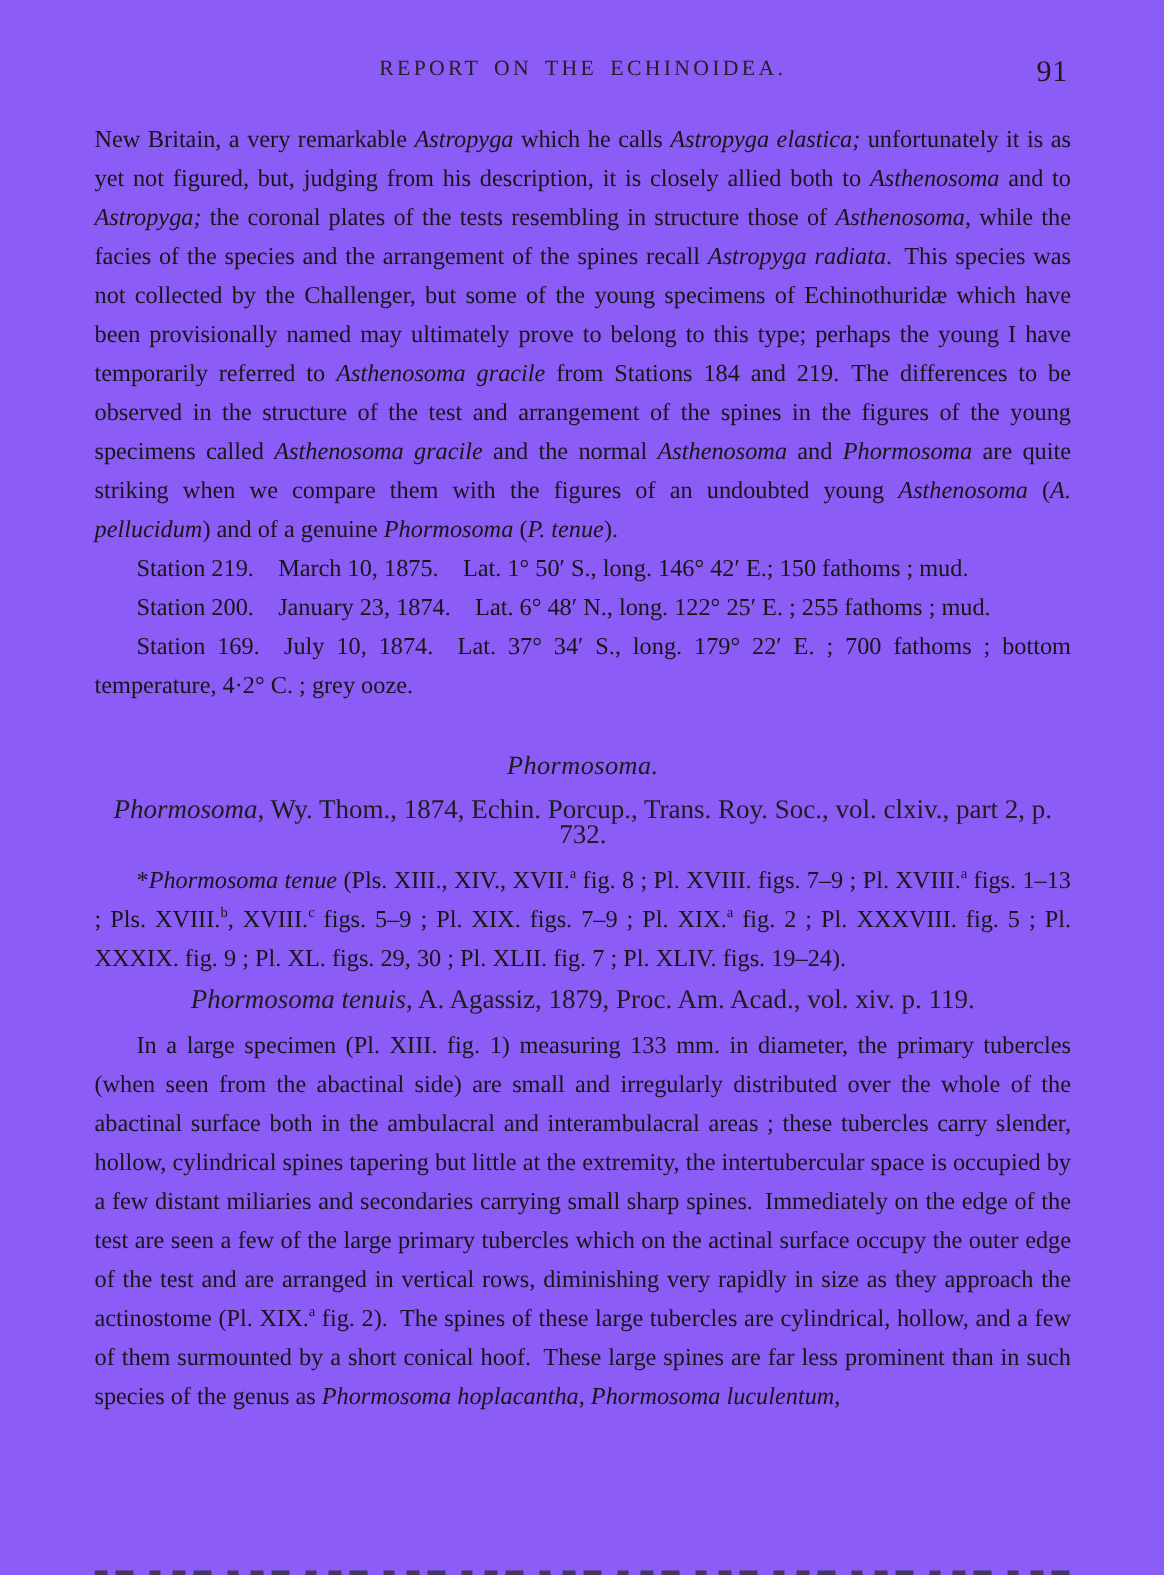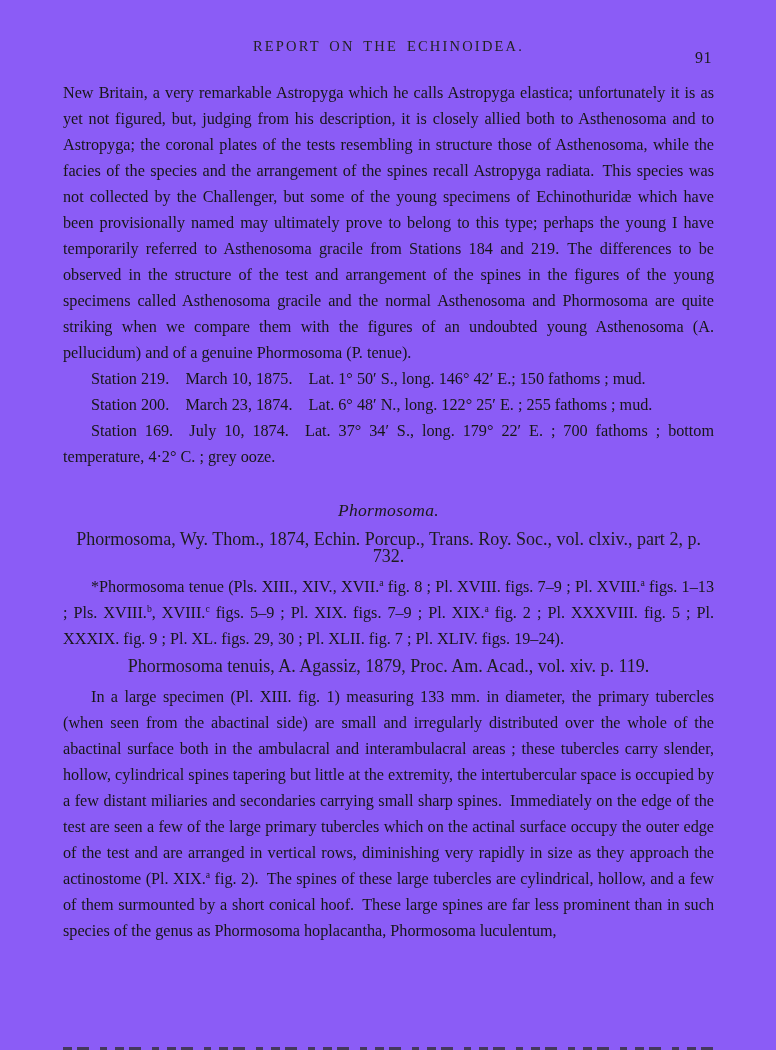--- a/index.html
+++ b/index.html
@@ -37,38 +37,37 @@
     text-align: center;
     font-size: 14.5px;
     letter-spacing: 2.2px;
     word-spacing: 3px;
     color: #222;
   }
   .rh-pageno {
     position: absolute;
     right: 2px;
     top: -1px;
-    font-size: 16px;
+    font-size: 20px;
     letter-spacing: 0.5px;
-    margin-top: 12px;
   }
 
   
   .text-block {
     width: 651px;
   }
   .par {
     font-size: 16.2px;
     line-height: 26px;
     text-align: justify;
     color: #171717;
   }
   .indent { text-indent: 28px; }
 
-  .it { }
+  .it { font-style: italic; }
 
   sup {
     font-size: 0.6em;
     vertical-align: super;
     line-height: 0;
   }
 
   .genus-heading {
     margin: 28px 0 9px 0;
     text-align: center;
@@ -121,21 +120,21 @@
     <span class="rh-title">REPORT ON THE ECHINOIDEA.</span>
     <span class="rh-pageno">91</span>
   </header>
 
   <main class="text-block">
 
     <p class="par"><span>New Britain, a very remarkable </span><span class="it">Astropyga</span><span> which he calls </span><span class="it">Astropyga elastica;</span><span> unfortunately it is as yet not figured, but, judging from his description, it is closely allied both to </span><span class="it">Asthenosoma</span><span> and to </span><span class="it">Astropyga;</span><span> the coronal plates of the tests resembling in structure those of </span><span class="it">Asthenosoma</span><span>, while the facies of the species and the arrangement of the spines recall </span><span class="it">Astropyga radiata</span><span>. This species was not collected by the Challenger, but some of the young specimens of Echinothuridæ which have been provisionally named may ultimately prove to belong to this type; perhaps the young I have temporarily referred to </span><span class="it">Asthenosoma gracile</span><span> from Stations 184 and 219. The differences to be observed in the structure of the test and arrangement of the spines in the figures of the young specimens called </span><span class="it">Asthenosoma gracile</span><span> and the normal </span><span class="it">Asthenosoma</span><span> and </span><span class="it">Phormosoma</span><span> are quite striking when we compare them with the figures of an undoubted young </span><span class="it">Asthenosoma</span><span> (</span><span class="it">A. pellucidum</span><span>) and of a genuine </span><span class="it">Phormosoma</span><span> (</span><span class="it">P. tenue</span><span>).</span></p>
 
     <p class="par indent"><span>Station 219. March 10, 1875. Lat. 1° 50′ S., long. 146° 42′ E.; 150 fathoms ; mud.</span></p>
 
-    <p class="par indent"><span>Station 200. March 23, 1874. Lat. 6° 48′ N., long. 122° 25′ E. ; 255 fathoms ; mud.</span></p>
+    <p class="par indent"><span>Station 200. January 23, 1874. Lat. 6° 48′ N., long. 122° 25′ E. ; 255 fathoms ; mud.</span></p>
 
 
     <p class="par indent"><span>Station 169. July 10, 1874. Lat. 37° 34′ S., long. 179° 22′ E. ; 700 fathoms ; bottom temperature, 4·2° C. ; grey ooze.</span></p>
 
     <h2 class="genus-heading"><span class="it">Phormosoma.</span></h2>
 
     <p class="synonymy"><span class="it">Phormosoma</span><span>, Wy. Thom., 1874, Echin. Porcup., Trans. Roy. Soc., vol. clxiv., part 2, p. 732.</span></p>
 
     <p class="par indent"><span>*</span><span class="it">Phormosoma tenue</span><span> (Pls. XIII., XIV., XVII.</span><sup>a</sup><span> fig. 8 ; Pl. XVIII. figs. 7–9 ; Pl. XVIII.</span><sup>a</sup><span> figs. 1–13 ; Pls. XVIII.</span><sup>b</sup><span>, XVIII.</span><sup>c</sup><span> figs. 5–9 ; Pl. XIX. figs. 7–9 ; Pl. XIX.</span><sup>a</sup><span> fig. 2 ; Pl. XXXVIII. fig. 5 ; Pl. XXXIX. fig. 9 ; Pl. XL. figs. 29, 30 ; Pl. XLII. fig. 7 ; Pl. XLIV. figs. 19–24).</span></p>
 

